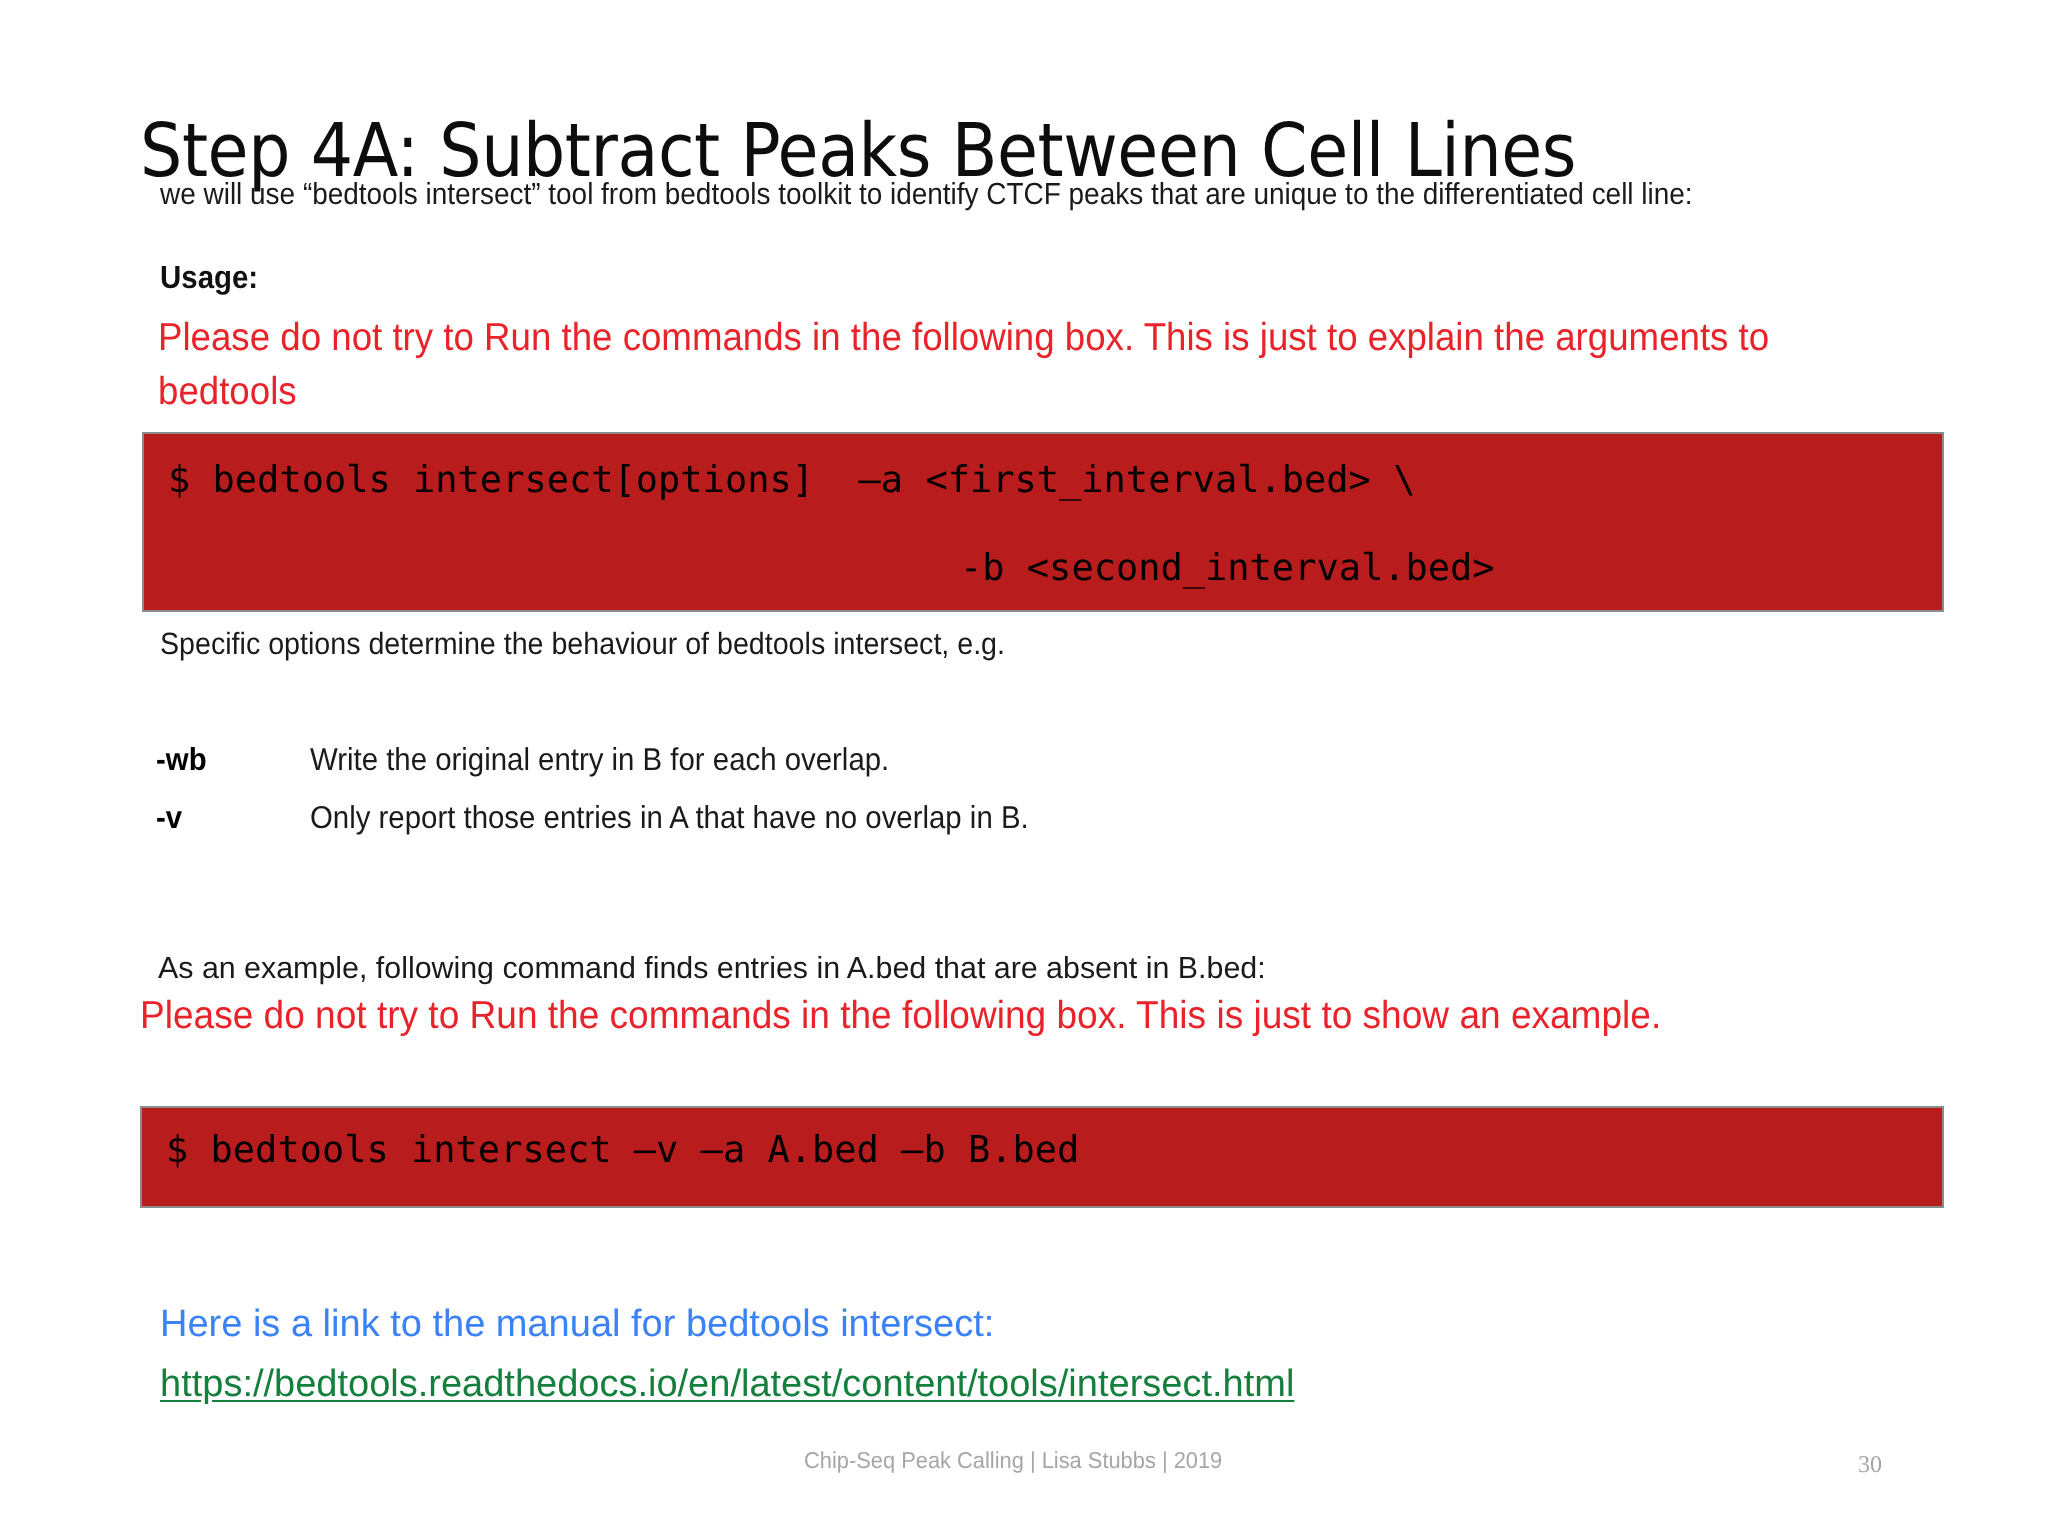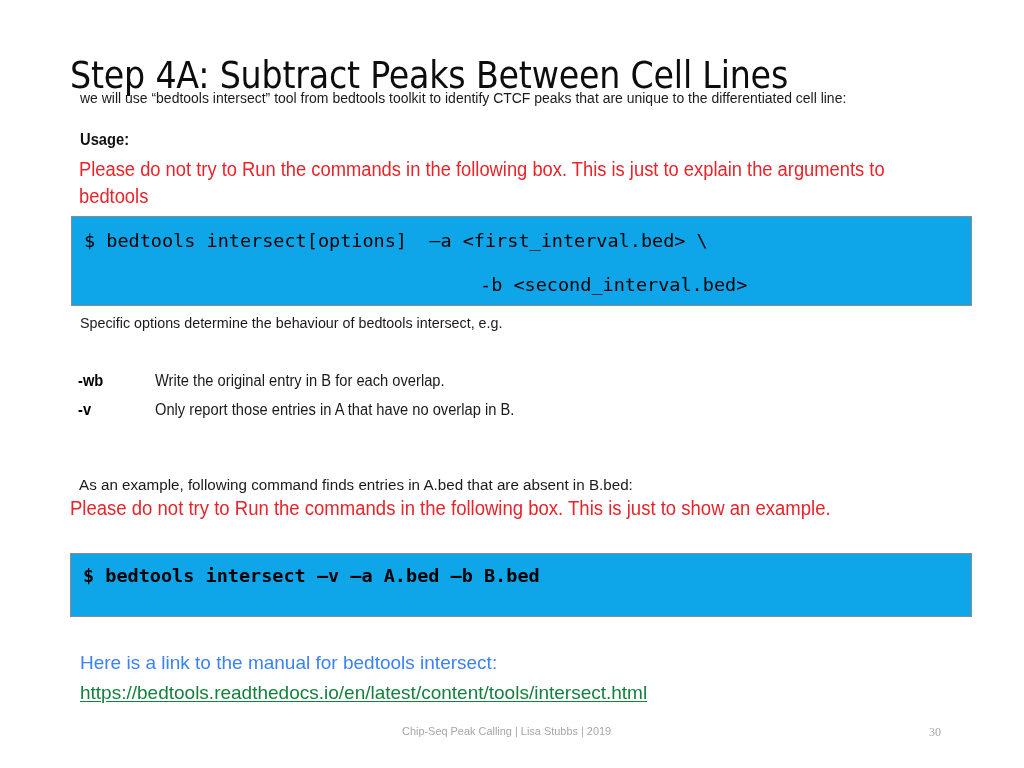--- a/index.html
+++ b/index.html
@@ -74,36 +74,35 @@
     font-size: 19.5px;
     line-height: 1.38;
     color: #e8232a;
     transform: scaleX(0.94);
     transform-origin: left top;
   }
 
   
   .codebox {
     position: absolute;
-    background: #0ea5e9;
+    background: #b91c1c;
     border: 1px solid #8c8c8c;
     box-sizing: border-box;
   }
   .codebox-1 {
     left: 71px;
     top: 216px;
     width: 901px;
     height: 90px;
   }
   .codebox-2 {
     left: 70px;
     top: 553px;
     width: 902px;
-    height: 64px;
-    font-weight: bold;
+    height: 51px;
   }
   .code-line {
     font-family: "DejaVu Sans Mono", "Liberation Mono", monospace;
     font-size: 18.5px;
     line-height: 1.2;
     color: #000000;
     white-space: pre;
     position: absolute;
   }
   .code-1-a { left: 12px; top: 13px; }

